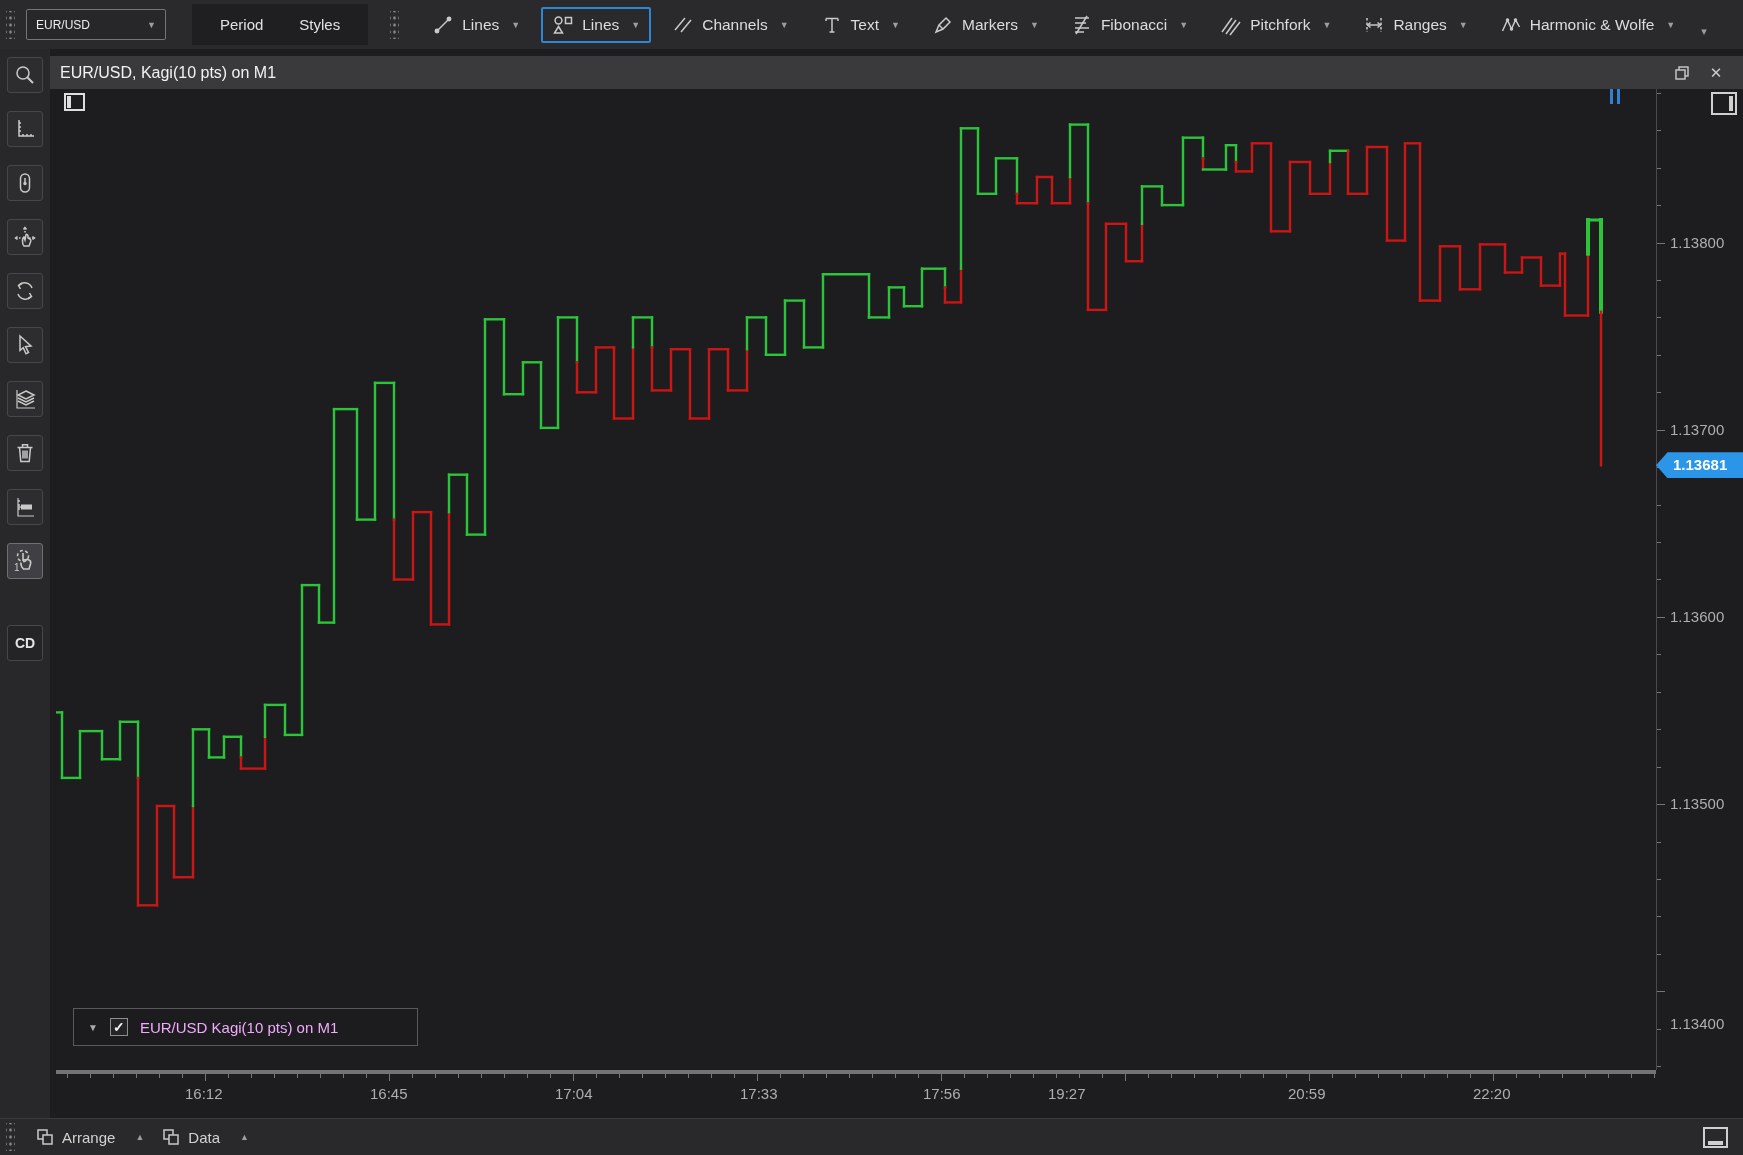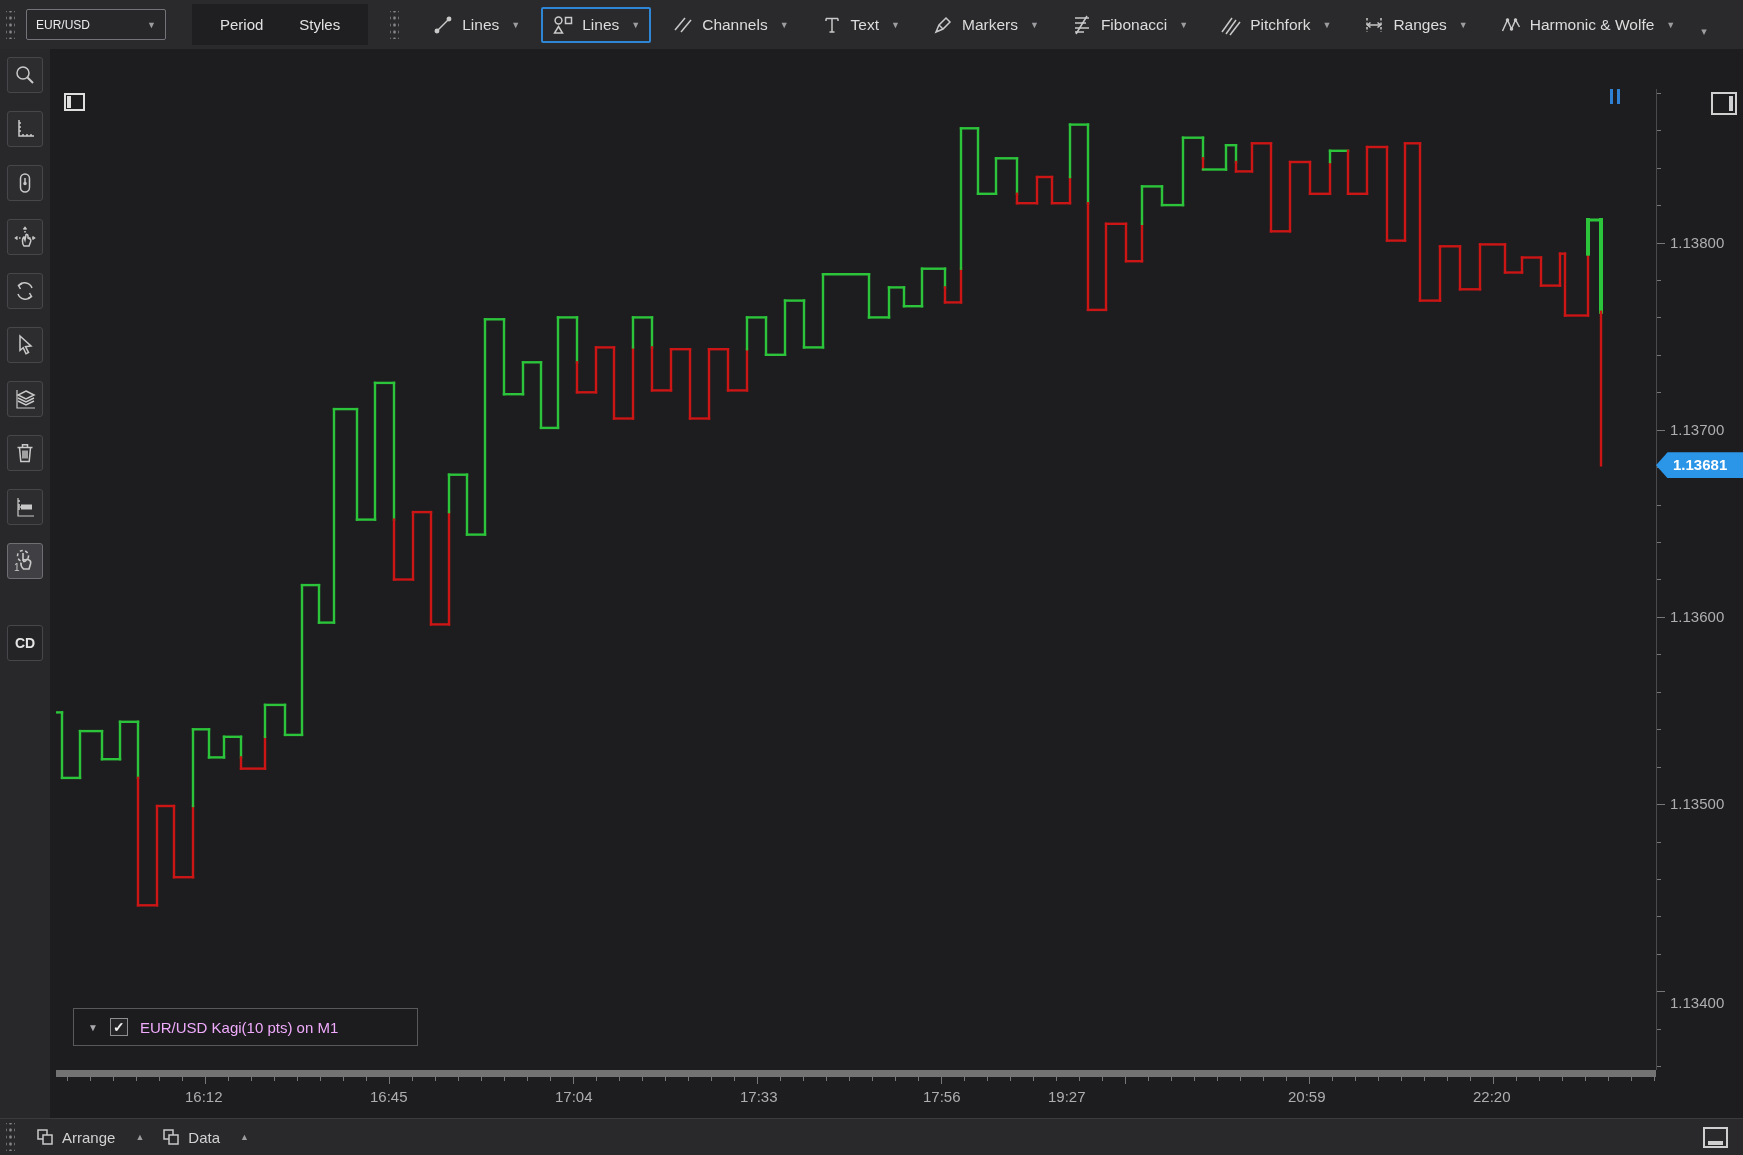--- a/index.html
+++ b/index.html
@@ -63,21 +63,21 @@
   .legend .ltext { font-size:15px; font-weight:normal; color:#f0abfc; white-space:nowrap; }
 
   
   .yaxis { position:absolute; left:1656px; top:89px; width:87px; height:981px; border-left:1px solid #4a4a4c; }
   .ylabel { position:absolute; left:13px; height:18px; font-size:15px; color:#aeaeb0; }
   .ytick { position:absolute; left:0; height:1px; background:#77777a; }
   .badge { position:absolute; left:-1px; width:89px; height:26px; background:#2b95e8; color:#ffffff;
            font-size:15px; font-weight:bold; line-height:26px; padding-left:17px;
            clip-path:polygon(0 50%, 13% 0, 100% 0, 100% 100%, 13% 100%); }
   .panel-toggle { position:absolute; left:53px; top:2px; }
-  .xaxis { position:absolute; left:56px; top:1070px; width:1600px; height:48px; border-top:7px solid #737373; }
+  .xaxis { position:absolute; left:56px; top:1070px; width:1600px; height:48px; border-top:4px solid #737373; }
   .xlabel { position:absolute; top:11px; font-size:15px; color:#aeaeb0; }
   .xtick { position:absolute; top:0; width:1px; background:#77777a; }
 
   
   .bottombar { position:absolute; left:0; top:1118px; width:1743px; height:37px; background:#29292b;
                border-top:1px solid #3b3b3e; display:flex; align-items:center; }
   .bitem { display:flex; align-items:center; gap:8px; margin-left:18px; font-size:15px; color:#d2d2d2; }
   .bitem .caret-up { margin-left:12px; }
   .dock-icon { margin-left:auto; margin-right:14px; }
 </style>
@@ -309,20 +309,32 @@
             <path d="M11 5 V13 C11 13 11 11.5 12.5 11.8 L14 12.2 C14 12.2 14 11 15.5 11.4 L17 12 C18.5 12.5 19 14 18.5 16 L17 21 H11.5 C9.5 19 8.5 17 9 14.5" stroke-width="1.6"></path>
             <text x="2" y="23" font-size="10" fill="#c9c9c9" stroke="none" font-family="Liberation Sans,sans-serif">1</text>
           </svg>
         </span>
     </div>
     <div class="sbtn textbtn" style="top:576px;">
       <span>CD</span>
     </div>
   </div>
 
+  <div class="titlebar">
+    <span class="ttl">EUR/USD, Kagi(10 pts) on M1</span>
+    <span class="ticons">
+      <span class="ticon">
+          <svg width="16" height="16" viewBox="0 0 16 16" stroke="#cccccc" fill="none" stroke-width="1.4">
+            <rect x="5" y="2" width="9" height="9"></rect>
+            <rect x="2" y="5" width="9" height="9" fill="#3a3a3c"></rect>
+          </svg>
+        </span>
+      <span class="ticon">✕</span>
+    </span>
+  </div>
 
   <div class="plot">
     <svg id="kagi-svg" width="1600" height="981">
         <line x1="0" y1="623.4" x2="6" y2="623.4" stroke="#2cc43a" stroke-width="2.4" stroke-linecap="square"></line>
         <line x1="6" y1="623.4" x2="6" y2="688.9" stroke="#2cc43a" stroke-width="2.4" stroke-linecap="square"></line>
         <line x1="6" y1="688.9" x2="24" y2="688.9" stroke="#2cc43a" stroke-width="2.4" stroke-linecap="square"></line>
         <line x1="24" y1="688.9" x2="24" y2="642.1" stroke="#2cc43a" stroke-width="2.4" stroke-linecap="square"></line>
         <line x1="24" y1="642.1" x2="46" y2="642.1" stroke="#2cc43a" stroke-width="2.4" stroke-linecap="square"></line>
         <line x1="46" y1="642.1" x2="46" y2="670.2" stroke="#2cc43a" stroke-width="2.4" stroke-linecap="square"></line>
         <line x1="46" y1="670.2" x2="64" y2="670.2" stroke="#2cc43a" stroke-width="2.4" stroke-linecap="square"></line>
@@ -550,21 +562,21 @@
         <div class="ytick" style="width: 8px; top: 154px;"></div>
         <div class="ytick" style="width: 4px; top: 116px;"></div>
         <div class="ytick" style="width: 4px; top: 79px;"></div>
         <div class="ytick" style="width: 4px; top: 41px;"></div>
         <div class="ytick" style="width: 4px; top: 4px;"></div>
       </div>
     <div class="ylabel" style="top: 144.515px;">1.13800</div>
     <div class="ylabel" style="top: 331.729px;">1.13700</div>
     <div class="ylabel" style="top: 518.943px;">1.13600</div>
     <div class="ylabel" style="top: 706.156px;">1.13500</div>
-    <div class="ylabel" style="top: 905px;">1.13400</div>
+    <div class="ylabel" style="top: 926px;">1.13400</div>
     <div class="badge" id="price-badge" style="top: 363.3px;">1.13681</div>
     <div class="panel-toggle">
         <svg width="28" height="26" viewBox="0 0 28 26" stroke="#d0d0d0" fill="none" stroke-width="2">
           <rect x="2" y="2" width="24" height="21"></rect>
           <rect x="19" y="5" width="4" height="15" fill="#d0d0d0" stroke="none"></rect>
         </svg>
       </div>
   </div>
 
   <div class="xaxis">

